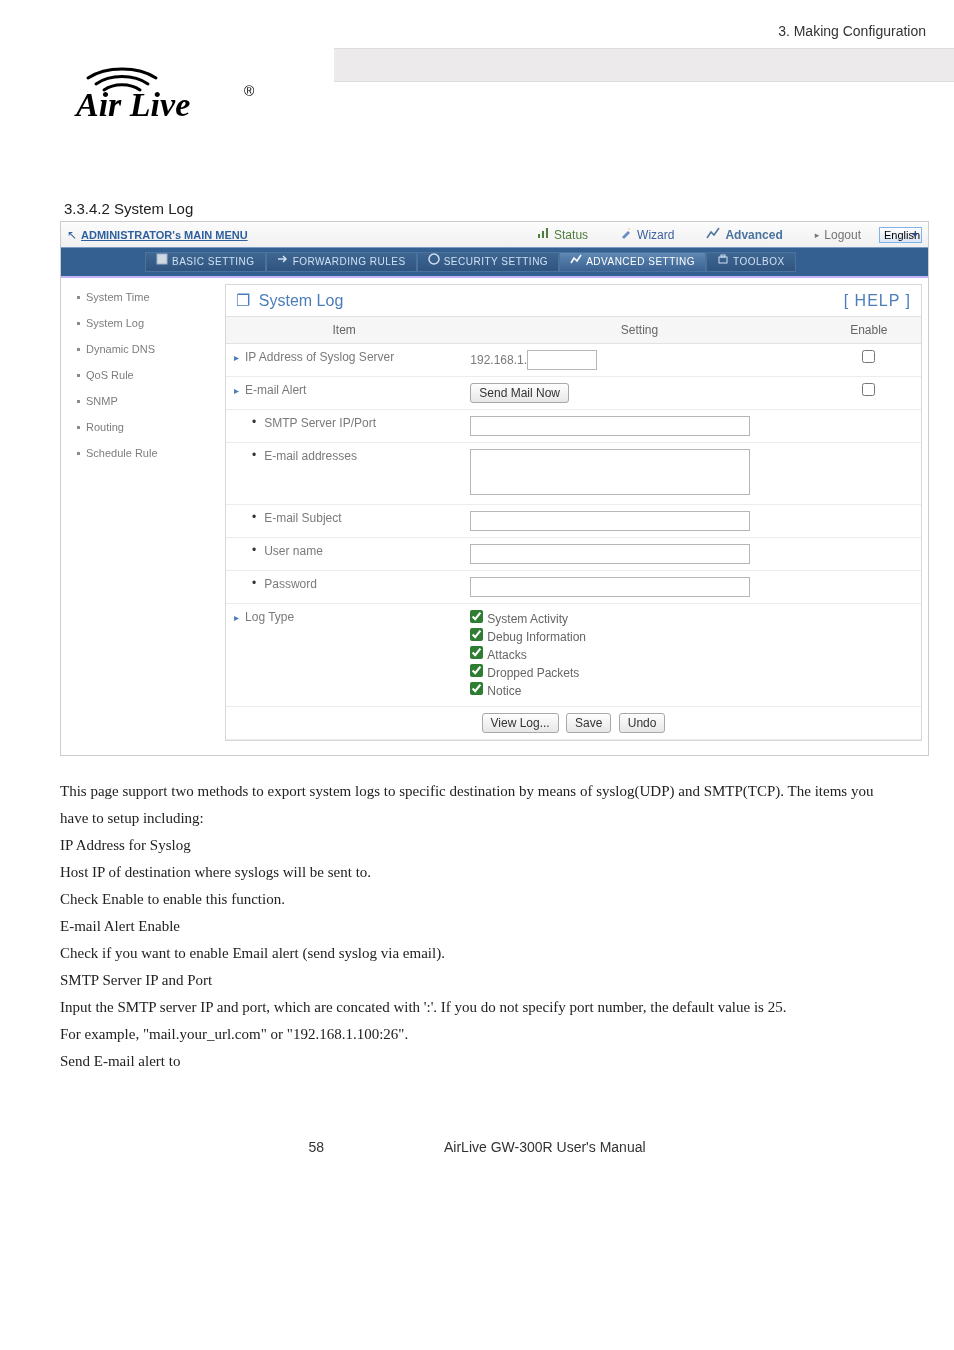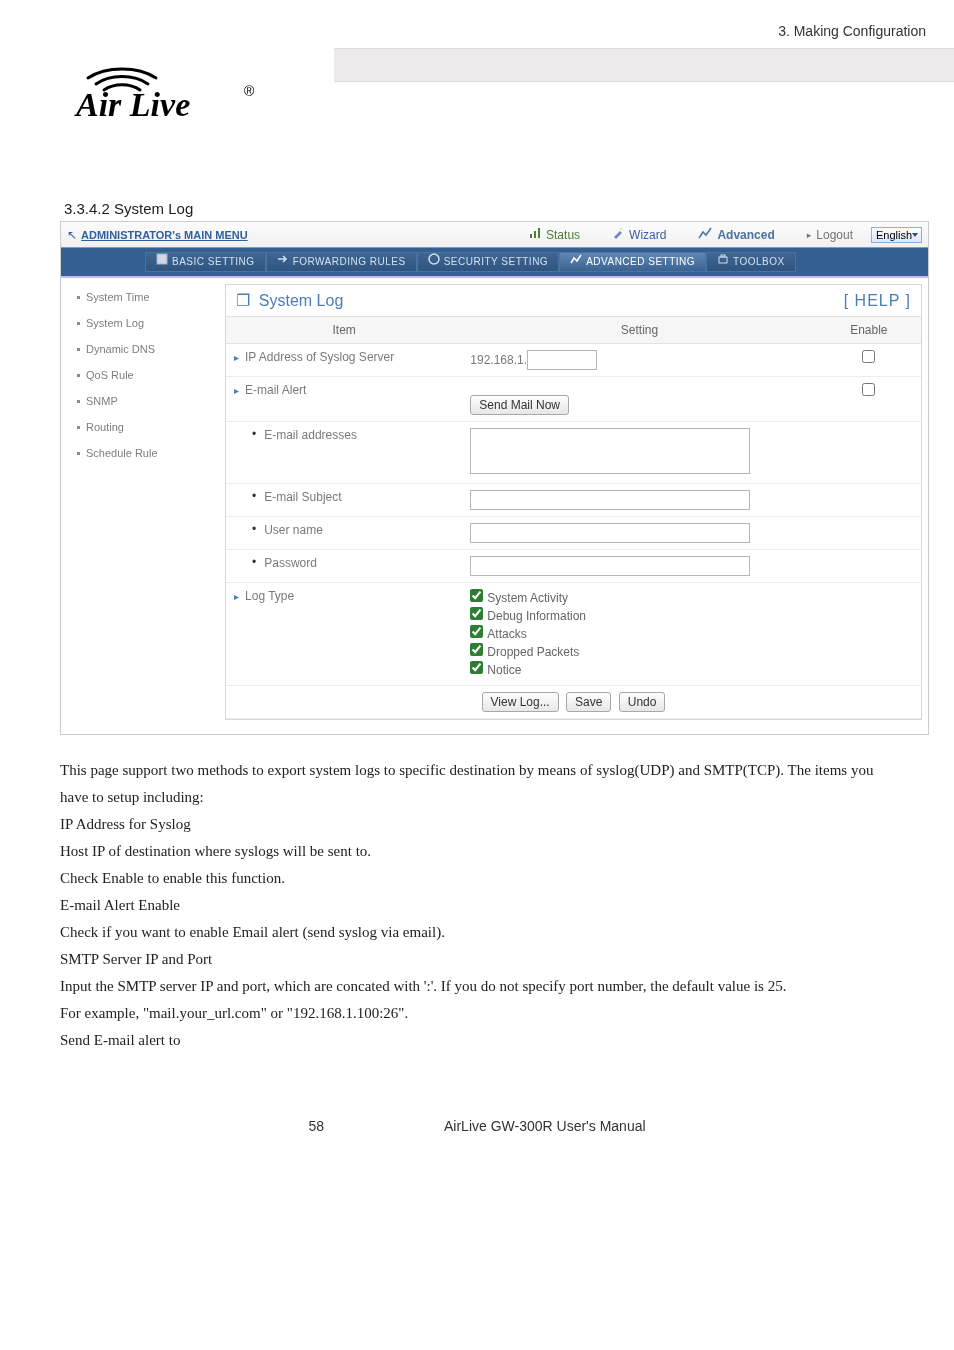--- a/index.html
+++ b/index.html
@@ -80,21 +80,21 @@
     cursor: pointer;
   }
   .toplink.status { color: #4f7d3b; }
   .toplink.wizard { color: #3a5fa0; }
   .toplink.advanced { color: #4b739f; font-weight: bold; }
   .toplink.logout { color: #747474; }
   .lang-select {
     border: 1px solid #7eb4ea;
     color: #000;
     font-size: 11px;
-    padding: 1px 8px 1px 4px;
+    padding: 1px 0 1px 4px;
     background: linear-gradient(#fff,#dce6f5);
     appearance: none;
     position: relative;
   }
   .lang-wrap { position: relative; }
   .lang-wrap::after {
     content: "";
     position: absolute;
     right: 4px; top: 50%;
     width: 0; height: 0;
@@ -194,21 +194,20 @@
   input[type=text].small { width: 210px; border:1px solid #b6b6b6; padding:2px 4px; font-size:12px; }
   input[type=text].wide { width: 280px; border:1px solid #b6b6b6; padding:2px 4px; font-size:12px; }
   .btn {
     border:1px solid #a8a8a8;
     background:linear-gradient(#fefefe,#e7e7e7);
     padding:2px 8px;
     font-size:12px;
     border-radius:3px;
     color:#333;
     cursor:pointer;
-    margin-top:12px;
   }
   textarea.addr {
     width: 280px; height:46px; border:1px solid #b6b6b6; resize:none; font-size:12px;
   }
   .chk-col label { display:block; color:#666; font-size:12px; margin-bottom:2px; }
   .chk-col input[type=checkbox]{ accent-color:#2e7d32; margin-right:4px; }
   .btnrow { text-align:center; padding:12px 0 4px 0; }
   .btnrow .btn { margin: 0 2px; }
   
   .bodytext {
@@ -373,20 +372,25 @@
             <td class="arrow">IP Address of Syslog Server</td>
             <td><span>192.168.1.</span><input type="text" class="small" style="width: 70px;"></td>
             <td class="center"><input type="checkbox" style=""></td>
           </tr>
           <tr>
             <td class="arrow">E-mail Alert</td>
             <td><button class="btn">Send Mail Now</button></td>
             <td class="center"><input type="checkbox" style=""></td>
           </tr>
           <tr>
+            <td class="bullet indent">SMTP Server IP/Port</td>
+            <td><input type="text" class="wide" style=""></td>
+            <td></td>
+          </tr>
+          <tr>
             <td class="bullet indent">E-mail addresses</td>
             <td><textarea class="addr" style=""></textarea></td>
             <td></td>
           </tr>
           <tr>
             <td class="bullet indent">E-mail Subject</td>
             <td><input type="text" class="wide" style=""></td>
             <td></td>
           </tr>
           <tr>

